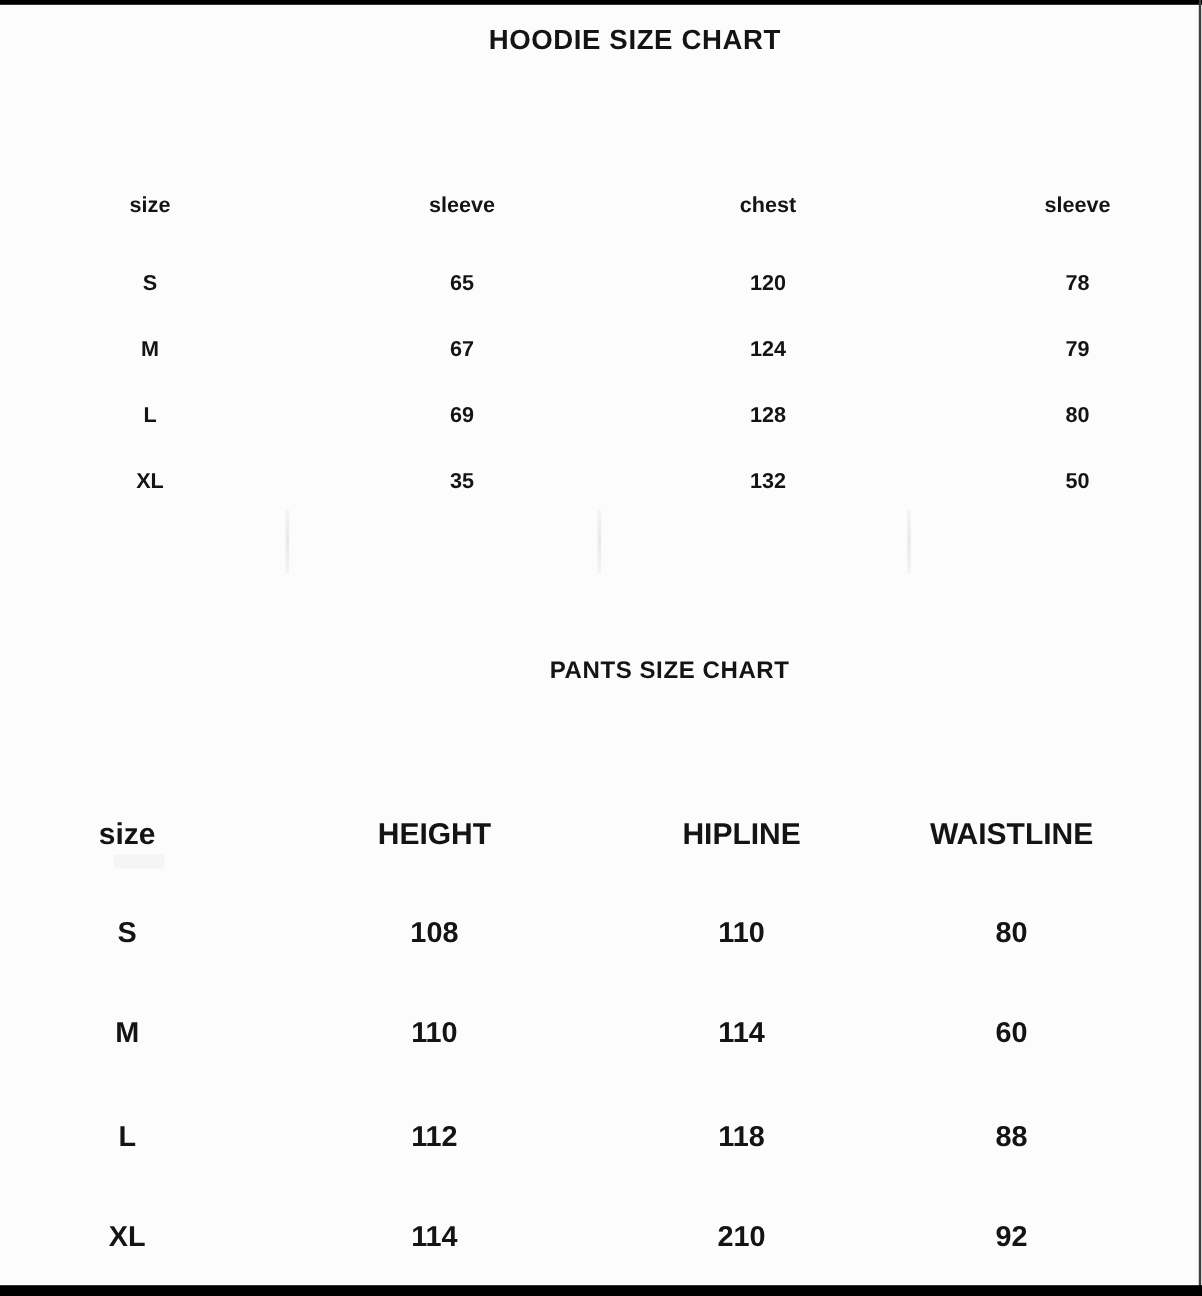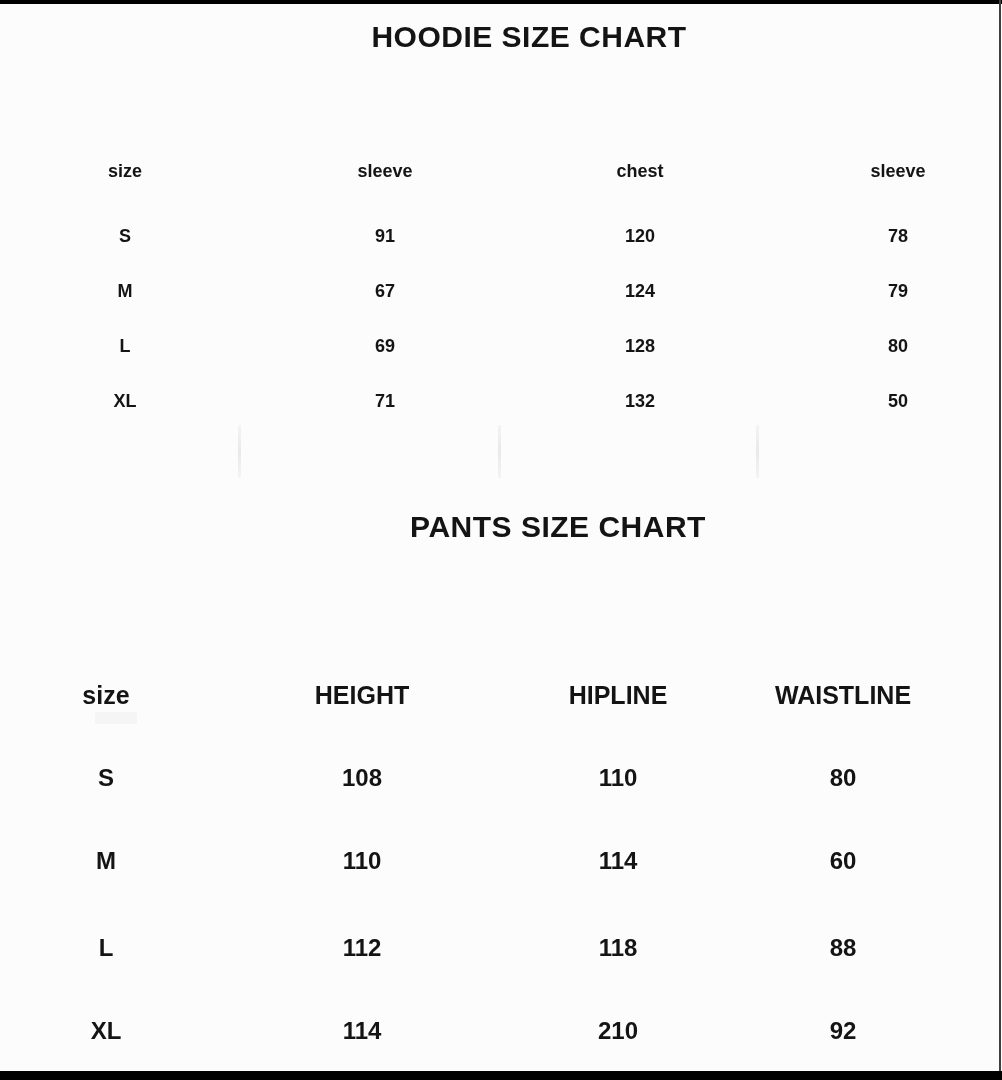--- a/index.html
+++ b/index.html
@@ -21,22 +21,22 @@
     background: #3f3f3f;
   }
   .title {
     position: absolute;
     transform: translateX(-50%);
     margin: 0;
     font-weight: bold;
     white-space: nowrap;
     letter-spacing: 0.5px;
   }
-  .title.t-hoodie { top: 20px; left: 529px; font-size: 30px; }
-  .title.t-pants  { top: 510px; left: 558px; font-size: 30px; }
+  .title.t-hoodie { top: 20px; left: 529px; font-size: 23px; }
+  .title.t-pants  { top: 548px; left: 558px; font-size: 20px; }
 
   .table { position: absolute; inset: 0; }
   .trow { position: absolute; left: 12px; width: 100%; height: 30px; }
   .cell {
     position: absolute;
     transform: translateX(-50%);
     font-weight: bold;
     white-space: nowrap;
   }
 
@@ -94,39 +94,39 @@
 
   <section class="table t0">
     <div class="trow row-header">
         <span class="cell c0">size</span>
         <span class="cell c1">sleeve</span>
         <span class="cell c2">chest</span>
         <span class="cell c3">sleeve</span>
       </div>
     <div class="trow row-0">
         <span class="cell c0">S</span>
-        <span class="cell c1">91</span>
+        <span class="cell c1">65</span>
         <span class="cell c2">120</span>
         <span class="cell c3">78</span>
       </div>
     <div class="trow row-1">
         <span class="cell c0">M</span>
         <span class="cell c1">67</span>
         <span class="cell c2">124</span>
         <span class="cell c3">79</span>
       </div>
     <div class="trow row-2">
         <span class="cell c0">L</span>
         <span class="cell c1">69</span>
         <span class="cell c2">128</span>
         <span class="cell c3">80</span>
       </div>
     <div class="trow row-3">
         <span class="cell c0">XL</span>
-        <span class="cell c1">71</span>
+        <span class="cell c1">35</span>
         <span class="cell c2">132</span>
         <span class="cell c3">50</span>
       </div>
   </section>
 
   <div class="sep s0"></div>
   <div class="sep s1"></div>
   <div class="sep s2"></div>
 
   <h2 class="title t-pants">PANTS SIZE CHART</h2>

